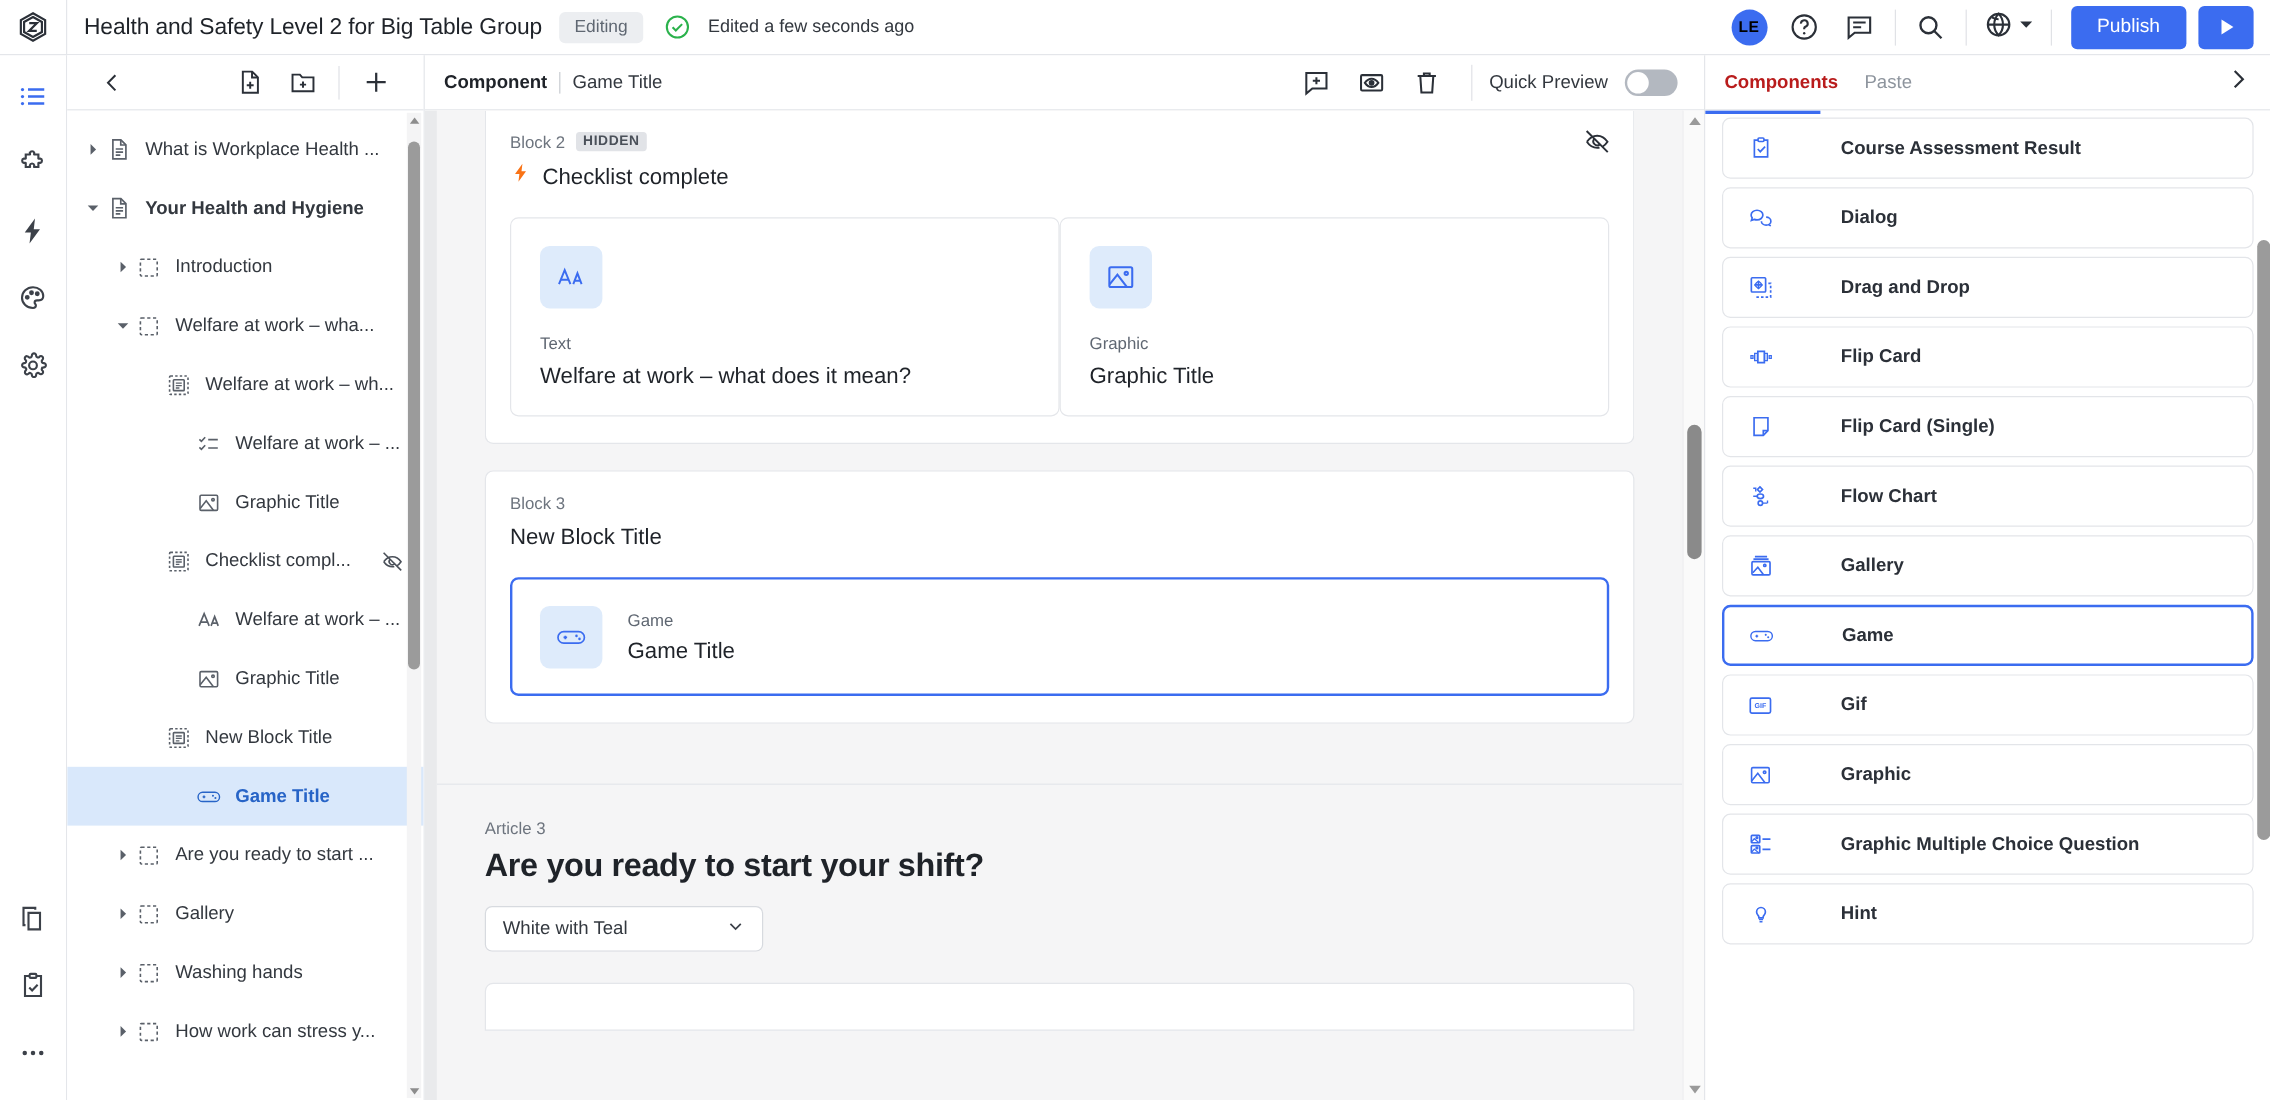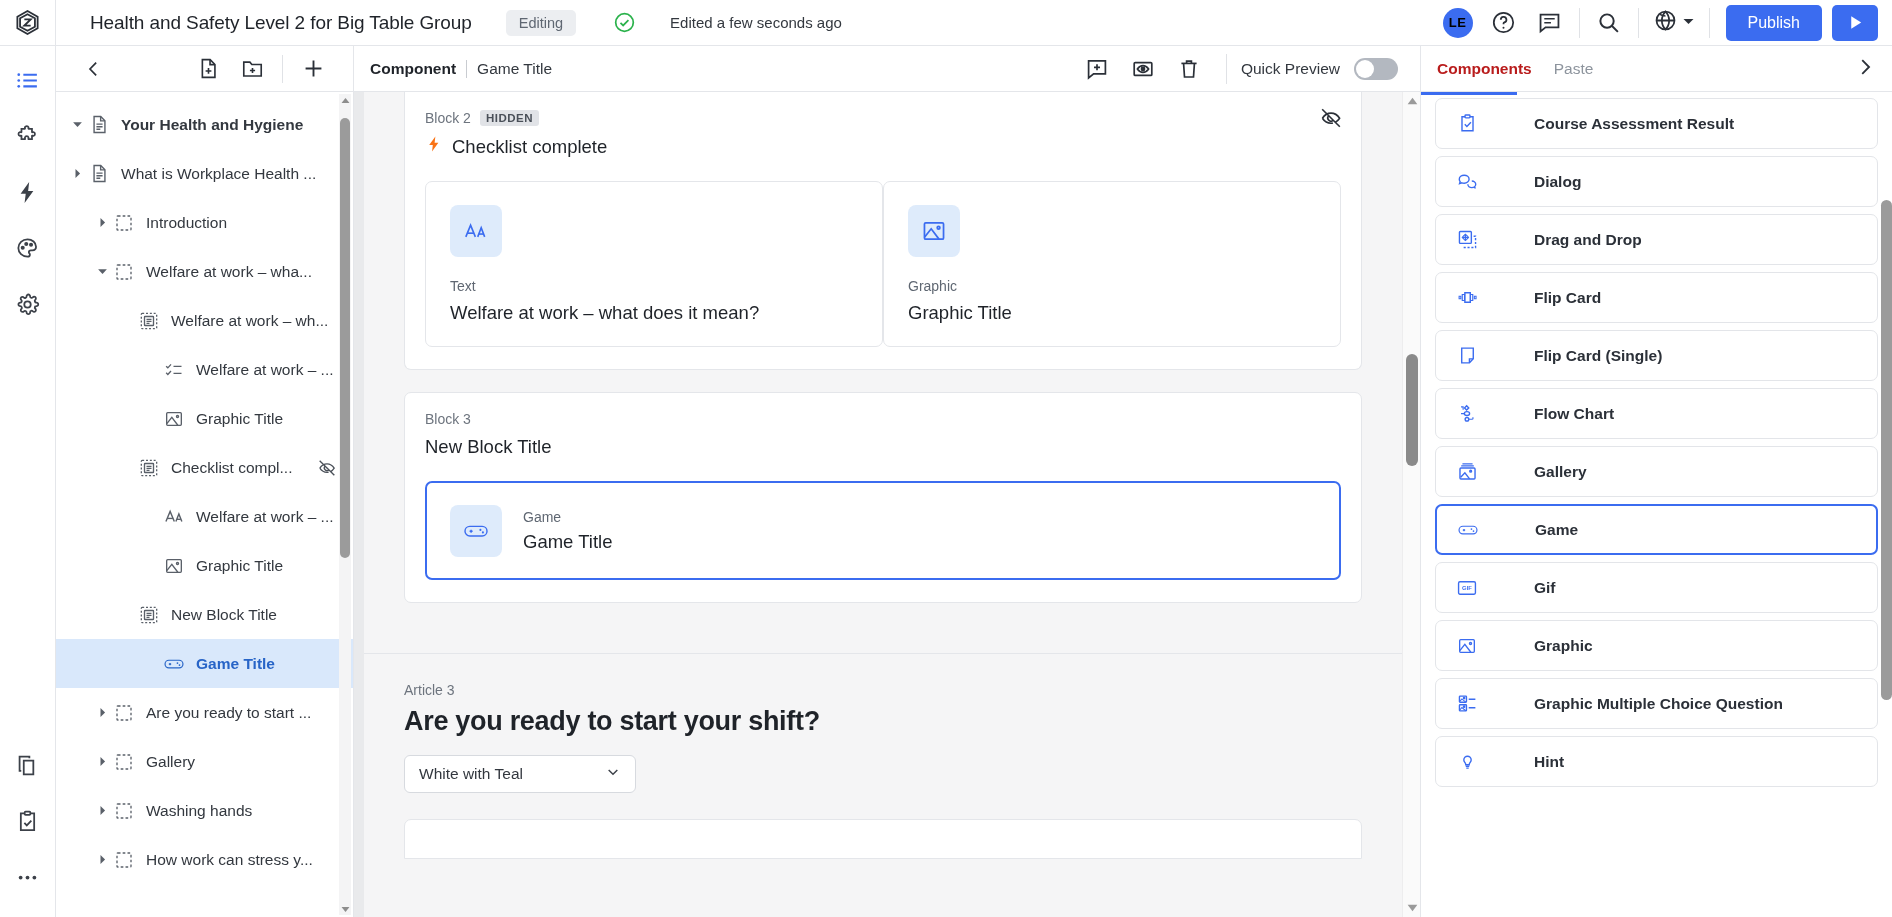--- a/index.html
+++ b/index.html
@@ -7,21 +7,21 @@
     width:1892px; height:917px;
     font-family:"Liberation Sans", sans-serif;
     background:#ffffff; overflow:hidden;
     -webkit-font-smoothing:antialiased;
   }
   .app { position:relative; width:1892px; height:917px; display:flex; flex-direction:column; }
 
   
   .topbar {
     height:46px; min-height:46px; display:flex; align-items:center;
-    border-bottom:1px solid #e4e6ea; background:#fff; position:relative;gap:20px;
+    border-bottom:1px solid #e4e6ea; background:#fff; position:relative;
   }
   .logo-cell { width:56px; height:46px; display:flex; align-items:center; justify-content:center;
                border-right:1px solid #e4e6ea; }
   .doc-title { font-size:19px; color:#1f2329; margin-left:14px; letter-spacing:-0.1px; }
   .editing-chip { margin-left:14px; background:#eceef1; color:#5f6772; font-size:14.5px;
                   padding:5px 13px; border-radius:5px; }
   .check-badge { margin-left:16px; width:24px; height:24px; display:flex; align-items:center; justify-content:center;}
   .edited-text { margin-left:14px; font-size:15px; color:#33383f; }
   .topbar-right { margin-left:auto; display:flex; align-items:center; height:46px; }
   .avatar { width:30px; height:30px; border-radius:50%; background:#3b6cf0; color:#000000;
@@ -304,46 +304,46 @@
           <svg width="25" height="25" viewBox="0 0 24 24" fill="none" stroke="#2b3038" stroke-width="1.8">
               <path d="M12 4.4v15.2M4.4 12h15.2"></path>
             </svg>
         </div>
       </div>
       <div class="tree-scroll">
         <div id="tree-rows">
             <div class="tree-row" style="padding-left: 12px;">
               <div class="caret">
                 <svg width="11" height="11" viewBox="0 0 12 12">
-                  <path d="M1.2 3.6 6 8.6l4.8-5z" fill="#5a6069"></path>
+                  <path d="M3.8 1.2 8.8 6l-5 4.8z" fill="#5a6069"></path>
                 </svg>
               </div>
               <div class="node-icon">
                 <svg width="21" height="21" viewBox="0 0 24 24" fill="none" stroke="#5a6069" stroke-width="1.6">
                   <path d="M5.8 2.9h7.6l4.8 4.8v13.4H5.8z"></path>
                   <path d="M13.3 3v4.8h4.8"></path>
                   <path d="M8.5 11.6h7M8.5 14.6h7M8.5 17.4h4.4"></path>
                 </svg>
               </div>
-              <div class="tree-label bold">Your Health and Hygiene</div>
+              <div class="tree-label">What is Workplace Health ...</div>
             </div>
             <div class="tree-row" style="padding-left: 12px;">
               <div class="caret">
                 <svg width="11" height="11" viewBox="0 0 12 12">
-                  <path d="M3.8 1.2 8.8 6l-5 4.8z" fill="#5a6069"></path>
+                  <path d="M1.2 3.6 6 8.6l4.8-5z" fill="#5a6069"></path>
                 </svg>
               </div>
               <div class="node-icon">
                 <svg width="21" height="21" viewBox="0 0 24 24" fill="none" stroke="#5a6069" stroke-width="1.6">
                   <path d="M5.8 2.9h7.6l4.8 4.8v13.4H5.8z"></path>
                   <path d="M13.3 3v4.8h4.8"></path>
                   <path d="M8.5 11.6h7M8.5 14.6h7M8.5 17.4h4.4"></path>
                 </svg>
               </div>
-              <div class="tree-label">What is Workplace Health ...</div>
+              <div class="tree-label bold">Your Health and Hygiene</div>
             </div>
             <div class="tree-row" style="padding-left: 37px;">
               <div class="caret">
                 <svg width="11" height="11" viewBox="0 0 12 12">
                   <path d="M3.8 1.2 8.8 6l-5 4.8z" fill="#5a6069"></path>
                 </svg>
               </div>
               <div class="node-icon">
                 <svg width="20" height="20" viewBox="0 0 24 24" fill="none" stroke="#5a6069" stroke-width="1.6">
                   <rect x="3.6" y="3.6" width="16.8" height="16.8" rx="1" stroke-dasharray="3.2 2.6"></rect>

